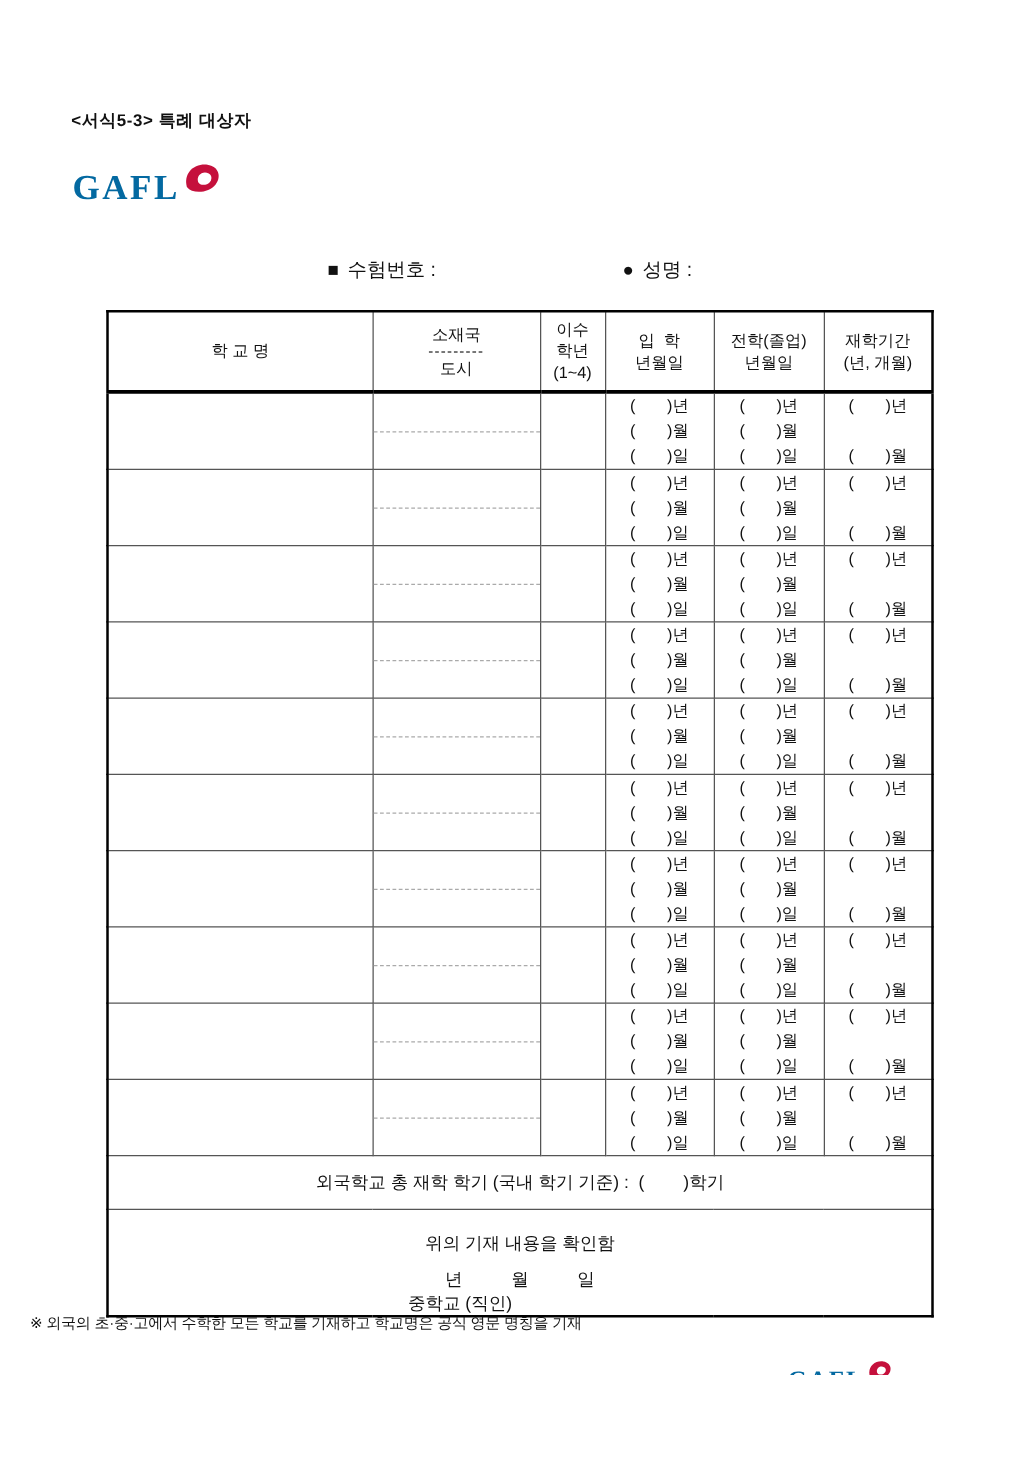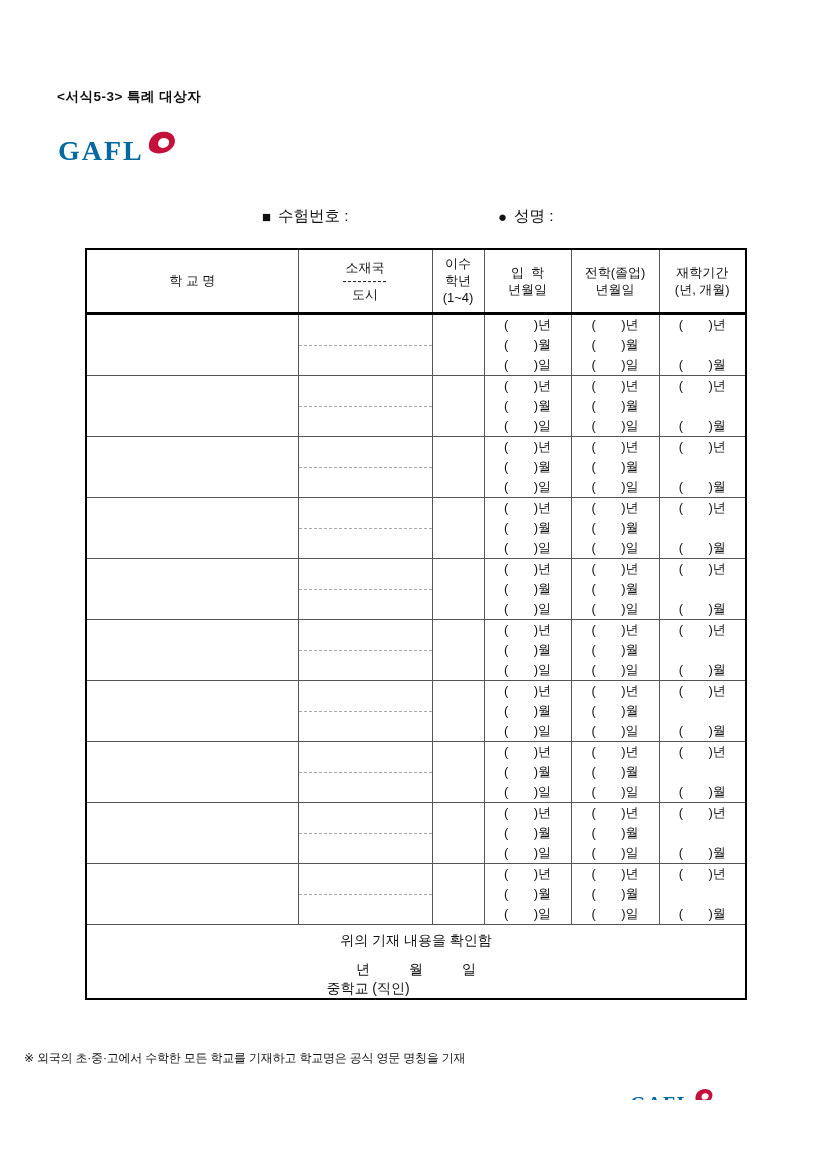--- a/index.html
+++ b/index.html
@@ -59,21 +59,21 @@
   .cell-country { position:relative; }
   .dash-divider {
     position:absolute; left:0; right:0; top:50%;
     border-top:1px dashed #aaa; height:0;
   }
   .cell-date div { line-height:20px; }
   .blank-line { height:20px; }
 
   
   .foot-row-a td { height:43px; font-size:14px; border-bottom:1px solid #555; }
-  .foot-row-b td { height:73px; vertical-align:top; padding-top:7px; border-top:1px solid #555; }
+  .foot-row-b td { height:73px; vertical-align:top; padding-top:18px; border-top:1px solid #555; }
   .confirm-text { text-align:center; font-size:14px; }
   .date-blank { text-align:center; font-size:14px; margin-top:11px; }
   .stamp { text-align:center; padding-right:96px; font-size:14px; margin-top:1px; }
 
   
   .footnote {
     position:absolute; left:24px; right:10px; top:1050px;
     text-align:left; font-size:12px; letter-spacing:-0.2px;
   }
 
@@ -362,20 +362,23 @@
           <div class="pre">(       )일</div>
         </td>
         <td class="cell-date">
           <div class="pre">(       )년</div>
           <div class="blank-line"></div>
           <div class="pre">(       )월</div>
         </td>
       </tr>
       </tbody>
     <tfoot>
+      <tr class="foot-row-a">
+        <td colspan="6" class="pre">외국학교 총 재학 학기 (국내 학기 기준) :  (        )학기</td>
+      </tr>
       <tr class="foot-row-b">
         <td colspan="6">
           <div class="confirm-text">위의 기재 내용을 확인함</div>
           <div class="date-blank pre">년          월          일</div>
           <div class="stamp">중학교 (직인)</div>
         </td>
       </tr>
     </tfoot>
   </table>
 

